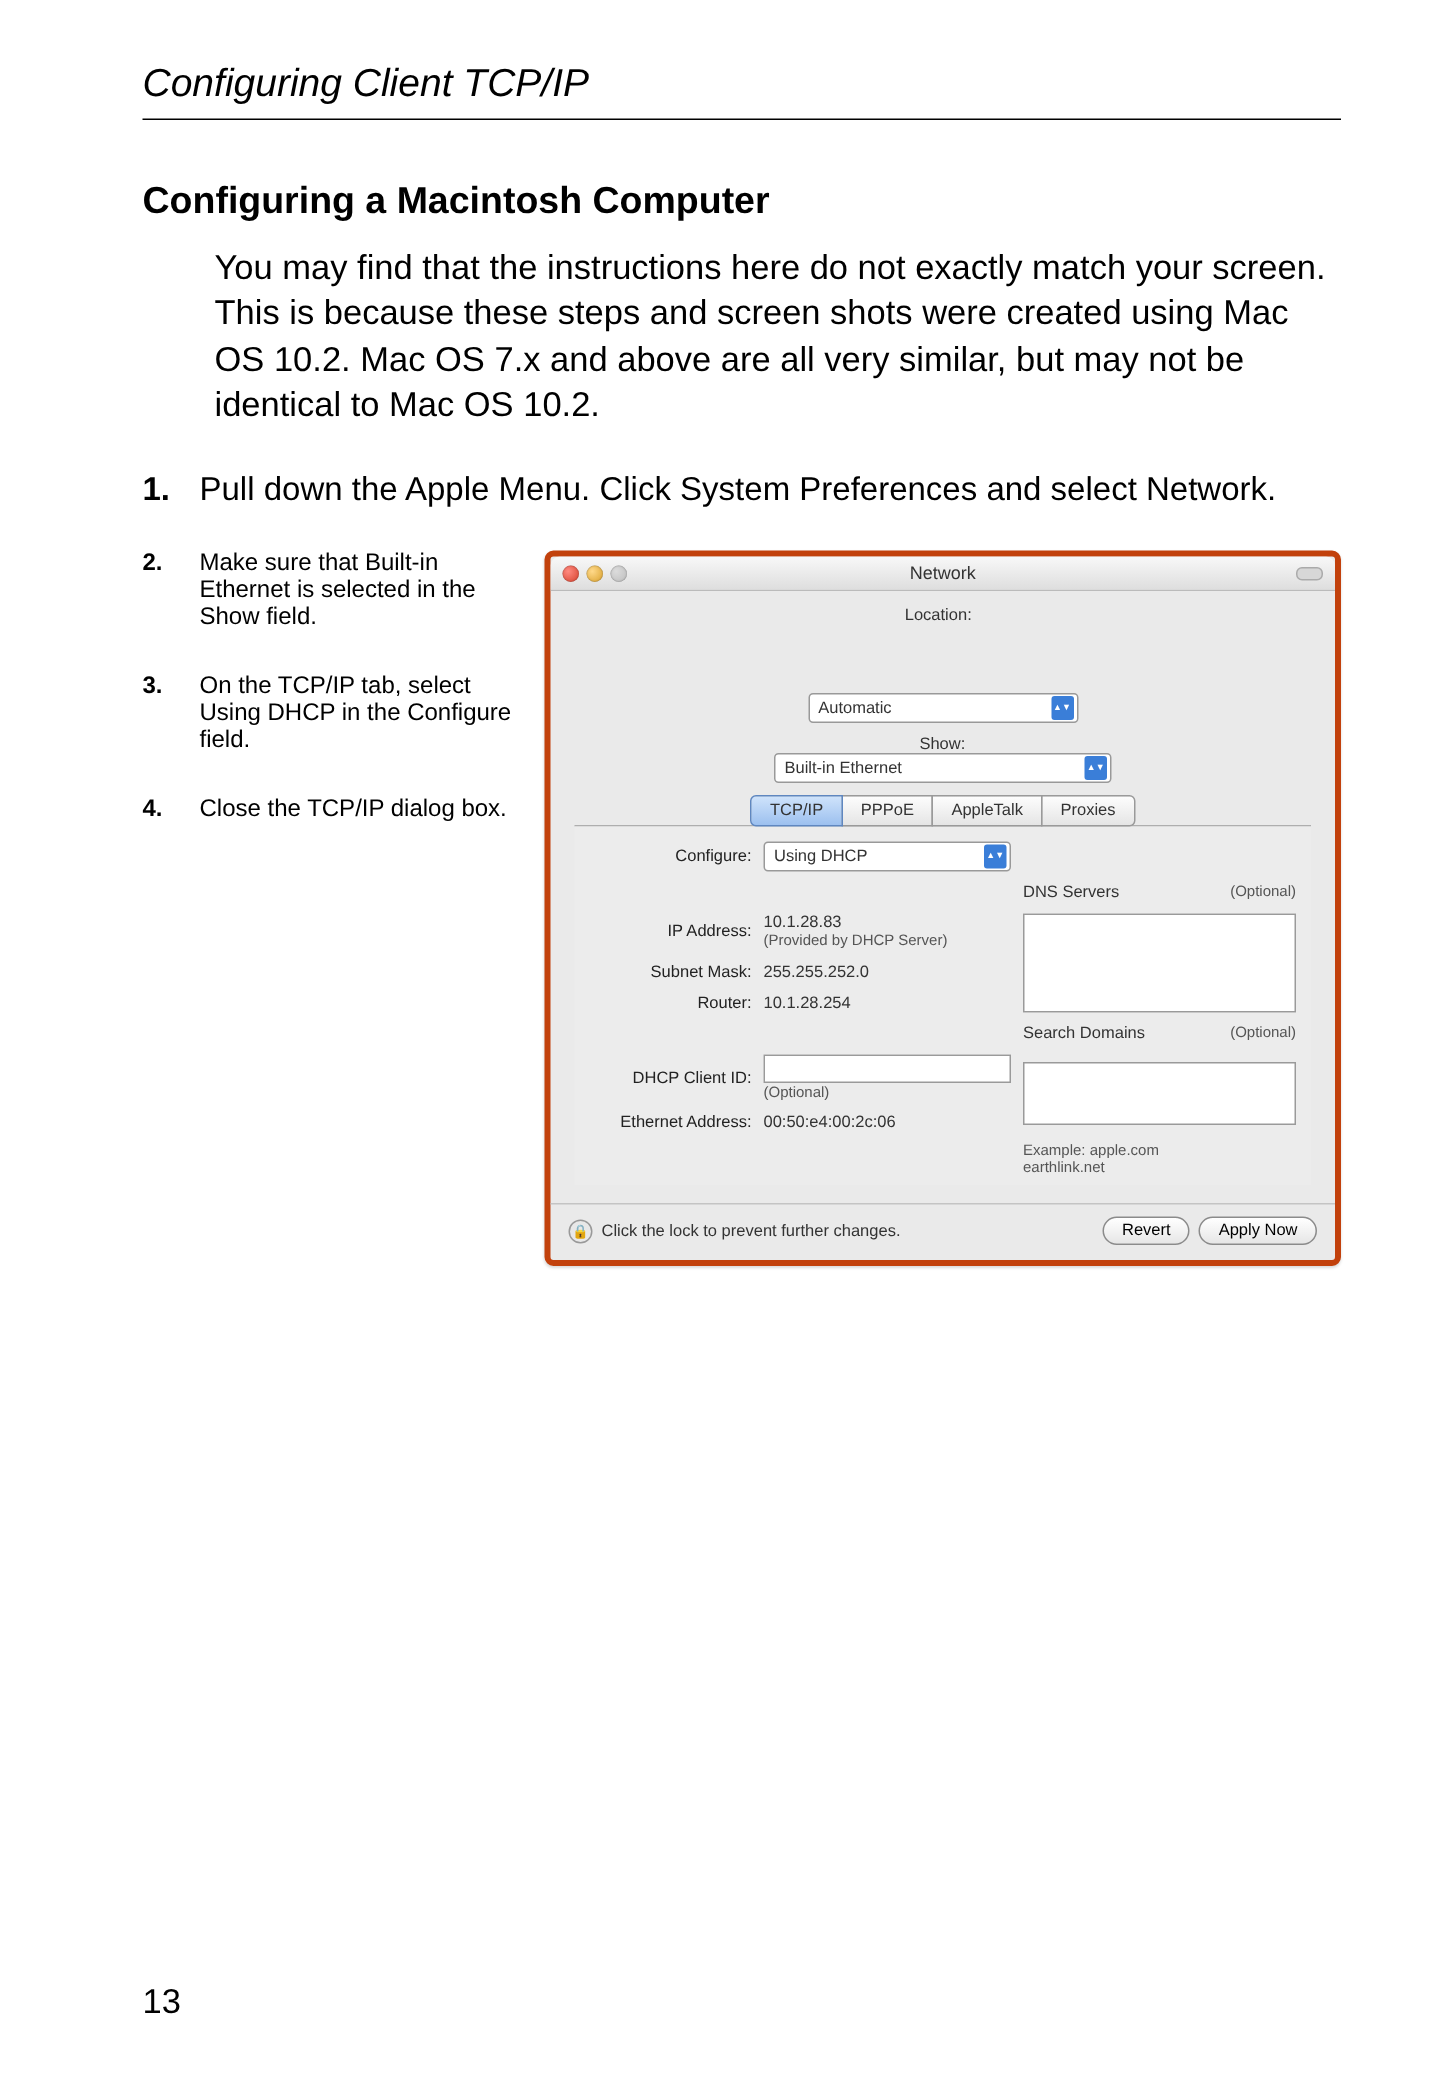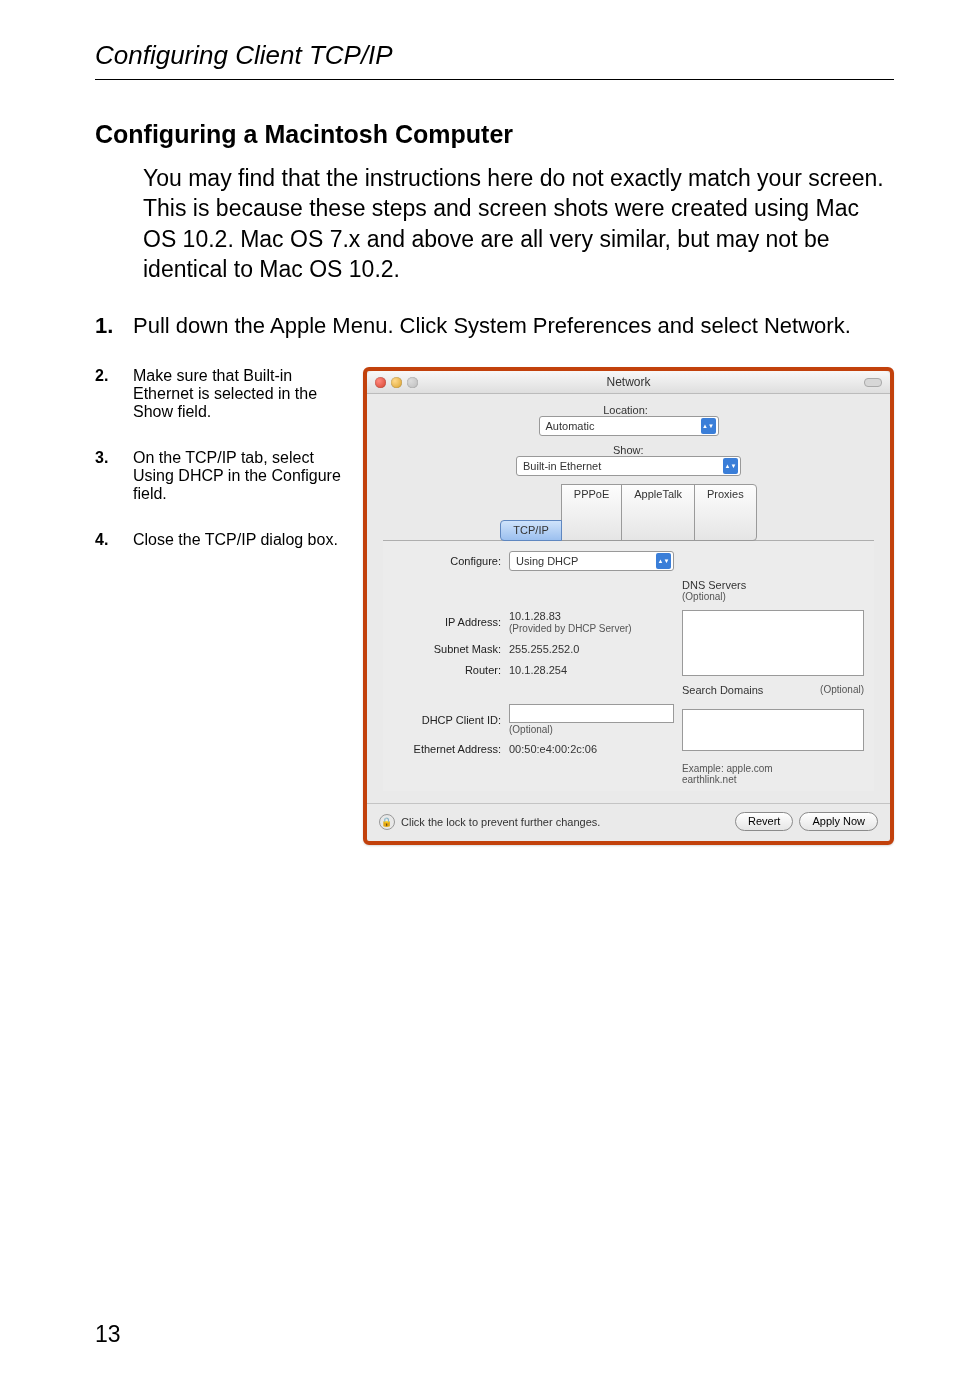--- a/index.html
+++ b/index.html
@@ -129,21 +129,21 @@
   .tabs {
     display:flex; justify-content:center; margin: 6px 0 0 0;
   }
   .tab {
     padding: 3px 12px 4px;
     background: linear-gradient(#fdfdfd,#e5e5e5);
     border:1px solid #9a9a9a;
     font-size:11px;
     margin-left:-1px;
   }
-  .tab:first-child{ border-radius:4px 0 0 4px; margin-left:0;margin-top:36px;}
+  .tab:first-child{ border-radius:4px 0 0 4px; margin-left:0;}
   .tab:last-child{ border-radius:0 4px 4px 0;}
   .tab.active {
     background: linear-gradient(#cfe3fb,#9cc0ef);
     border-color:#5f87c0;
     position:relative; z-index:1;
   }
   .tab-sep { height:1px; background:#aeaeae; margin-top:-1px; }
   .panel {
     background:#ececec; padding: 10px 10px 6px 10px;
   }
@@ -225,21 +225,21 @@
         <span class="tl amber"></span>
         <span class="tl green"></span>
       </div>
       <span class="ttitle">Network</span>
       <span class="pill"></span>
     </div>
 
     <div class="win-body">
       <div class="row" style="justify-content:center;">
         <span class="lbl">Location:</span>
-        <div class="popup" style="width:170px;">
+        <div class="popup" style="width:170px;margin-top:46px;">
           <span>Automatic</span>
           <span class="cap">▲▼</span>
         </div>
       </div>
 
       <div class="row">
         <span class="lbl" style="width:36px;">Show:</span>
         <div class="popup" style="width:215px;">
           <span>Built-in Ethernet</span>
           <span class="cap">▲▼</span>
@@ -258,21 +258,21 @@
         <div class="grid">
           <span class="r">Configure:</span>
           <div class="popup">
             <span>Using DHCP</span>
             <span class="cap">▲▼</span>
           </div>
           <span></span>
 
           <span></span>
             <span></span>
-          <div style="display:flex; justify-content:space-between;flex-direction:column;">
+          <div style="display:flex; justify-content:space-between;">
             <span>DNS Servers</span>
             <span class="small">(Optional)</span>
           </div>
 
           <span class="r">IP Address:</span>
           <div>
             <span>10.1.28.83</span><br>
             <span class="small">(Provided by DHCP Server)</span>
           </div>
           <div class="textfield" style="grid-row: span 3; height:60px;"></div>

